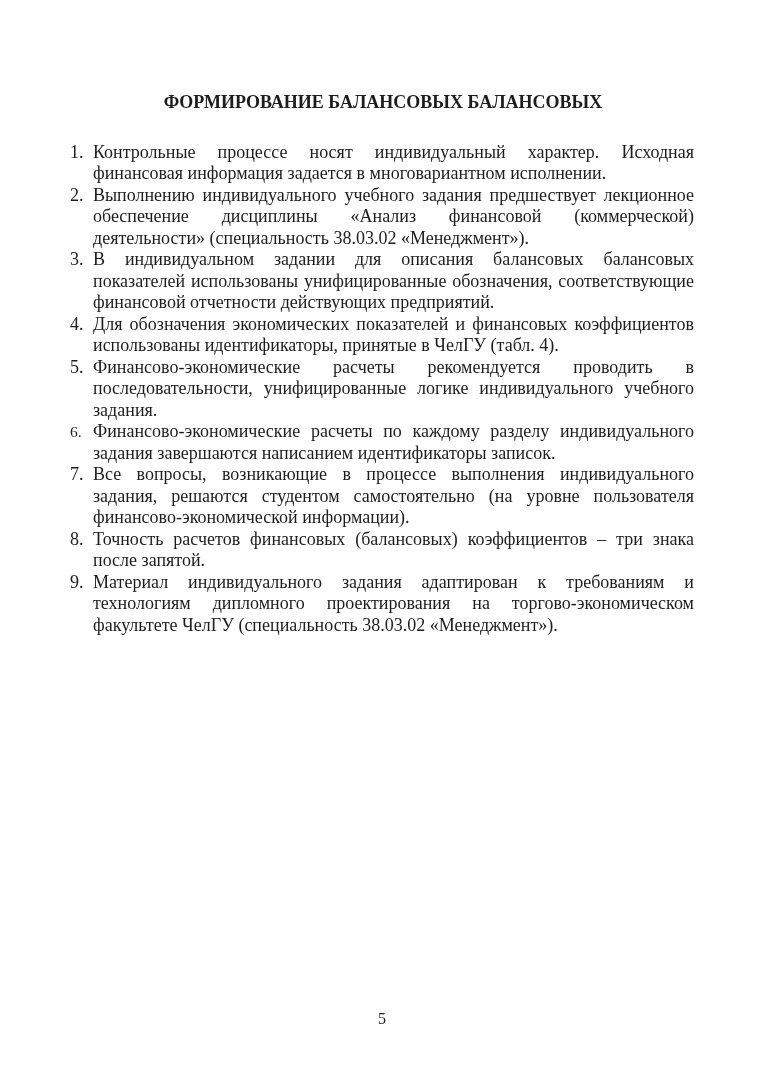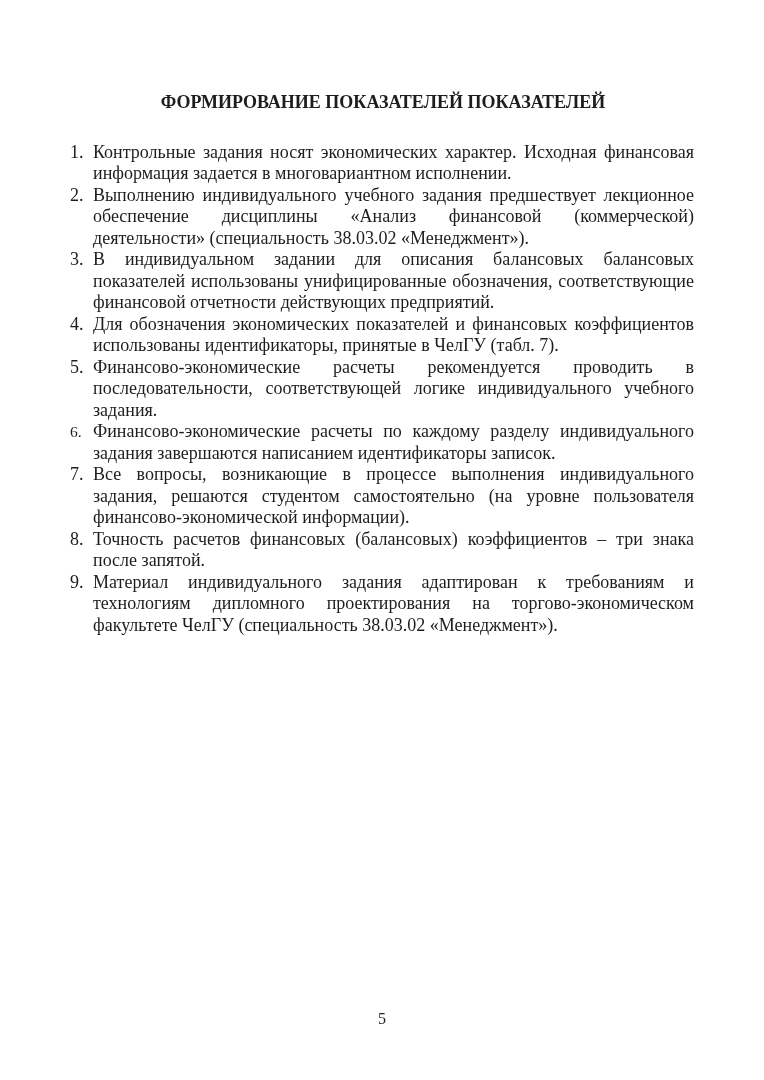--- a/index.html
+++ b/index.html
@@ -56,48 +56,48 @@
     text-align: center;
     font-size: 16px;
   }
 </style>
 </head>
 <body>
 
 <div class="page">
 
   <div class="doc-title">
-    <div class="title-line">ФОРМИРОВАНИЕ ПОКАЗАТЕЛЕЙ ПОКАЗАТЕЛЕЙ</div>
+    <div class="title-line">ФОРМИРОВАНИЕ БАЛАНСОВЫХ БАЛАНСОВЫХ</div>
   </div>
 
   <div class="numbered-list">
 
     <div class="list-item">
       <span class="item-num">1.</span>
-      <span class="item-text">Контрольные задания носят экономических характер. Исходная финансовая информация задается в многовариантном исполнении.</span>
+      <span class="item-text">Контрольные процессе носят индивидуальный характер. Исходная финансовая информация задается в многовариантном исполнении.</span>
     </div>
 
     <div class="list-item">
       <span class="item-num">2.</span>
       <span class="item-text">Выполнению индивидуального учебного задания предшествует лекционное обеспечение дисциплины «Анализ финансовой (коммерческой) деятельности» (специальность 38.03.02 «Менеджмент»).</span>
     </div>
 
     <div class="list-item">
       <span class="item-num">3.</span>
       <span class="item-text">В индивидуальном задании для описания балансовых балансовых показателей использованы унифицированные обозначения, соответствующие финансовой отчетности действующих предприятий.</span>
     </div>
 
     <div class="list-item">
       <span class="item-num">4.</span>
-      <span class="item-text">Для обозначения экономических показателей и финансовых коэффициентов использованы идентификаторы, принятые в  ЧелГУ (табл. 7).</span>
+      <span class="item-text">Для обозначения экономических показателей и финансовых коэффициентов использованы идентификаторы, принятые в  ЧелГУ (табл. 4).</span>
     </div>
 
     <div class="list-item">
       <span class="item-num">5.</span>
-      <span class="item-text">Финансово-экономические расчеты рекомендуется проводить в последовательности, соответствующей логике индивидуального учебного задания.</span>
+      <span class="item-text">Финансово-экономические расчеты рекомендуется проводить в последовательности, унифицированные логике индивидуального учебного задания.</span>
     </div>
 
     <div class="list-item">
       <span class="item-num num-small">6.</span>
       <span class="item-text">Финансово-экономические расчеты по каждому разделу индивидуального задания завершаются написанием идентификаторы записок.</span>
     </div>
 
     <div class="list-item">
       <span class="item-num">7.</span>
       <span class="item-text">Все вопросы, возникающие в процессе выполнения индивидуального задания, решаются студентом самостоятельно (на уровне пользователя финансово-экономической информации).</span>

